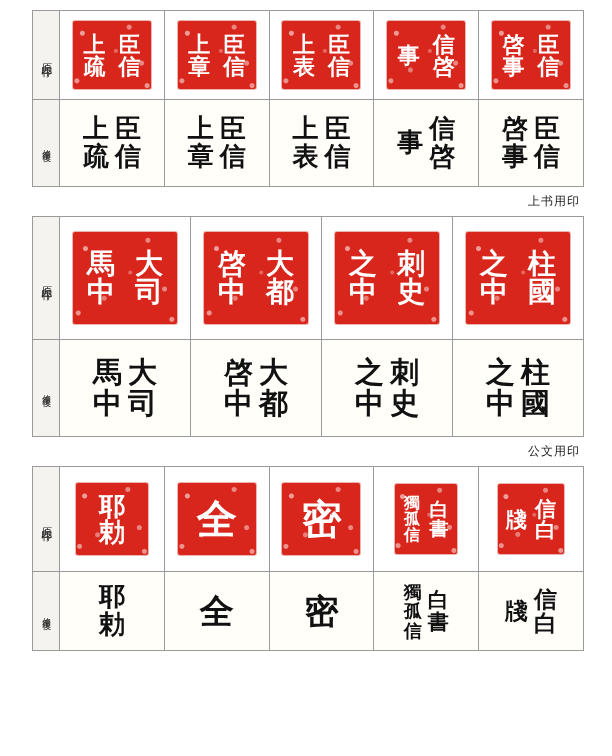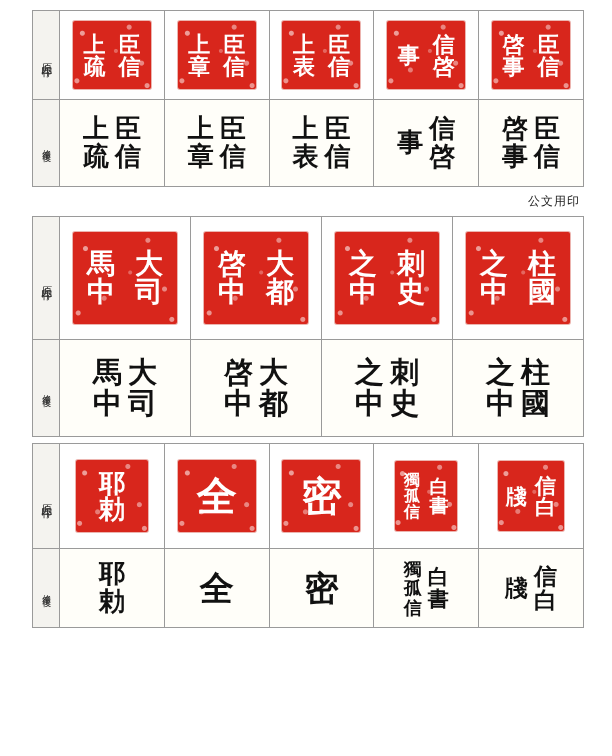--- a/index.html
+++ b/index.html
@@ -308,21 +308,21 @@
                 </div>
             <div class="col">
                   <span class="ch">啓</span>
                   <span class="ch">事</span>
                 </div>
           </div>
         </td>
       </tr>
     </tbody>
       </table>
-    <div class="caption">公文用印</div>
+    <div class="caption">上书用印</div>
   </div>
 
   <div class="group g2">
     <table class="seal-table">
       <tbody>
           <tr>
         <td class="label-cell">
           <span class="vlabel">原印存</span>
         </td>
         <td class="seal-cell">
@@ -430,20 +430,21 @@
                 </div>
             <div class="col">
                   <span class="ch">之</span>
                   <span class="ch">中</span>
                 </div>
           </div>
         </td>
       </tr>
     </tbody>
       </table>
+    <div class="caption">公文用印</div>
   </div>
 
   <div class="group g3">
     <table class="seal-table">
       <tbody>
           <tr>
         <td class="label-cell">
           <span class="vlabel">原印存</span>
         </td>
         <td class="seal-cell">

